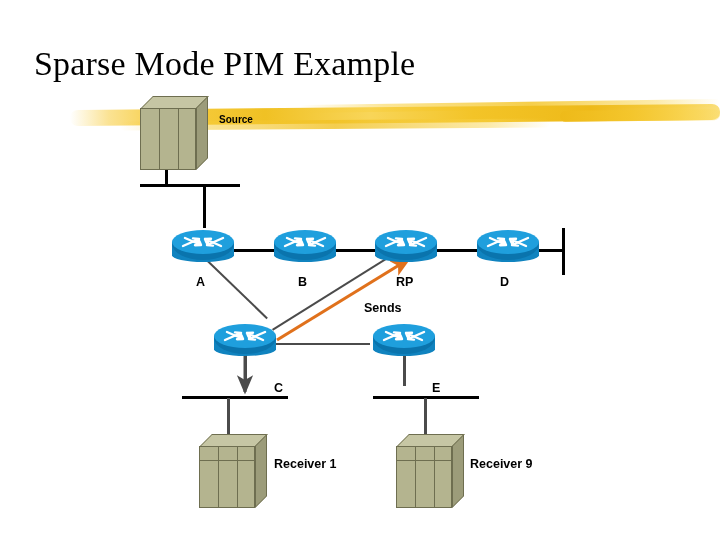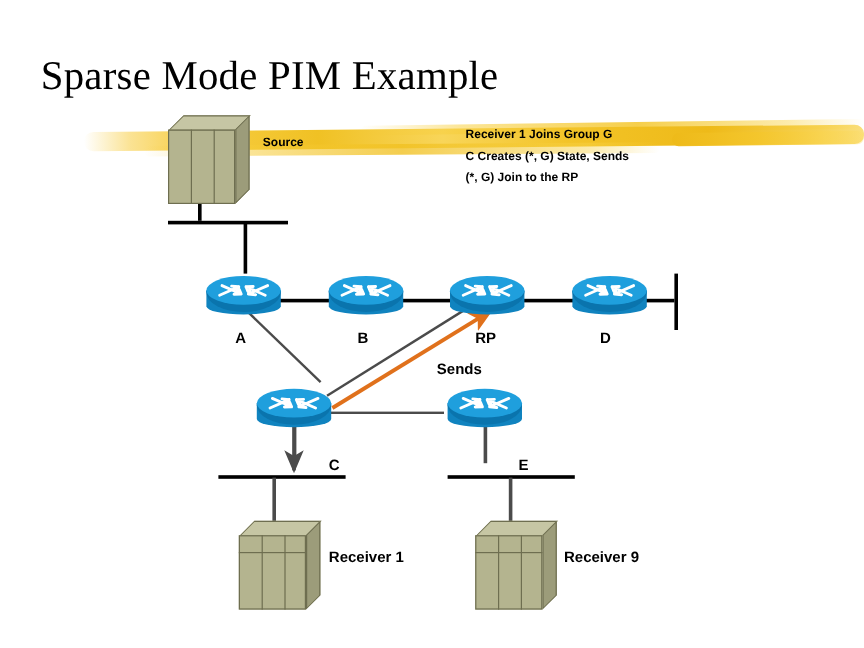--- a/index.html
+++ b/index.html
@@ -453,23 +453,20 @@
     <div class="top"></div>
     <svg class="arrows" viewBox="0 0 48 20">
       <path d="M4,14 L20,7 M20,7 L14,6.4 M20,7 L18.6,11" stroke="#ffffff" stroke-width="2.4" fill="none" stroke-linecap="round"></path>
       <path d="M44,6 L28,13 M28,13 L34,13.6 M28,13 L29.4,9" stroke="#ffffff" stroke-width="2.4" fill="none" stroke-linecap="round"></path>
       <path d="M6,6 L22,13 M22,13 L16,13.2 M22,13 L20.4,9.2" stroke="#ffffff" stroke-width="2.4" fill="none" stroke-linecap="round"></path>
       <path d="M42,14 L26,7 M26,7 L32,6.8 M26,7 L27.6,10.8" stroke="#ffffff" stroke-width="2.4" fill="none" stroke-linecap="round"></path>
     </svg>
   </div>
 
   <div class="callout" id="source-label">Source</div>
-  <div class="callout" id="annotation-block">Receiver 1 Joins Group G
-C Creates (*, G) State, Sends
-(*, G) Join to the RP</div>
 
   <div class="node-label" id="label-a">A</div>
   <div class="node-label" id="label-b">B</div>
   <div class="node-label" id="label-rp">RP</div>
   <div class="node-label" id="label-d">D</div>
   <div class="node-label" id="label-c">C</div>
   <div class="node-label" id="label-e">E</div>
 
   <div class="node-label" id="label-join">Sends</div>
   <div class="node-label" id="label-receiver1">Receiver 1</div>

